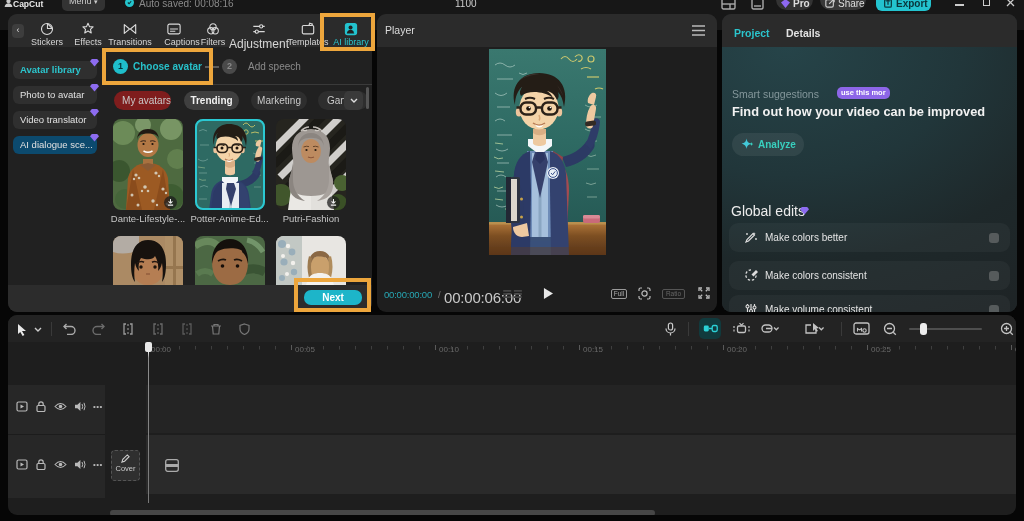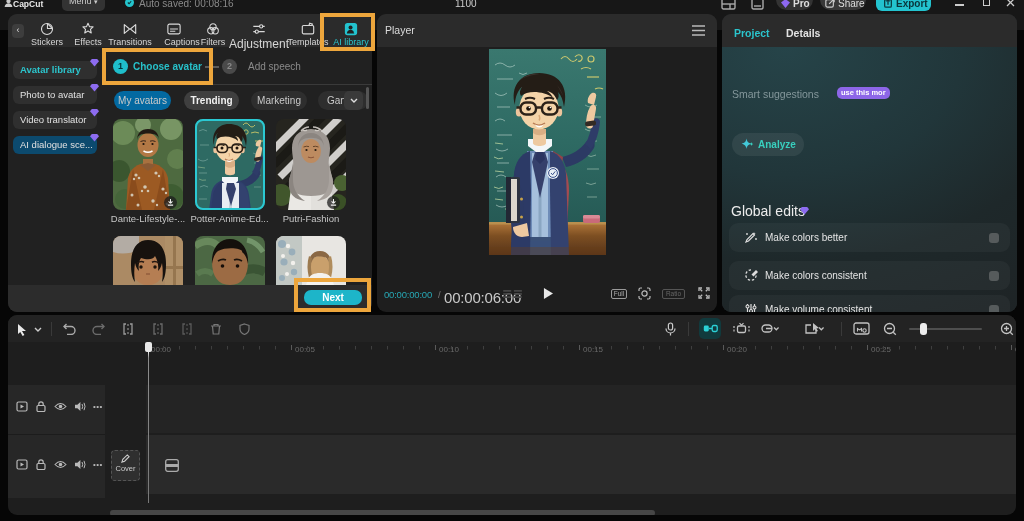--- a/index.html
+++ b/index.html
@@ -131,21 +131,21 @@
     </div>
 
   <div class="abs" style="left:105px;top:45px;width:15px;height:15px;border-radius:50%;background:#1fbecb;color:#04343a;font-size:9px;font-weight:bold;text-align:center;line-height:15px">1</div>
   <div class="abs" style="left:125px;top:47px;font-size:10px;font-weight:bold;color:#27c1ca">Choose avatar</div>
   <div class="abs" style="left:197px;top:52px;width:14px;height:1.5px;background:#5a5a5a"></div>
   <div class="abs" style="left:214px;top:45px;width:15px;height:15px;border-radius:50%;background:#4a4a4a;color:#8a8a8a;font-size:9px;font-weight:bold;text-align:center;line-height:15px">2</div>
   <div class="abs" style="left:240px;top:47px;font-size:10px;color:#8a8a8a">Add speech</div>
   <div class="abs" style="left:97px;top:70px;width:267px;height:1px;background:#3a3a3a"></div>
 
   <div id="pills">
-      <div class="abs pill" style="left:106px;top:77px;width:57px;height:19px;background:#0369a1;color:#c9c9c9;font-size:10px;font-weight:normal;text-align:center;line-height:19px;overflow:hidden">My avatars</div>
+      <div class="abs pill" style="left:106px;top:77px;width:57px;height:19px;background:#7f1d1d;color:#c9c9c9;font-size:10px;font-weight:normal;text-align:right;line-height:19px;overflow:hidden">My avatars</div>
       <div class="abs pill" style="left:176px;top:77px;width:55px;height:19px;background:#3f3f3f;color:#f0f0f0;font-size:10px;font-weight:bold;text-align:center;line-height:19px;overflow:hidden">Trending</div>
       <div class="abs pill" style="left:243px;top:77px;width:56px;height:19px;background:#2e2e2e;color:#c9c9c9;font-size:10px;font-weight:normal;text-align:center;line-height:19px;overflow:hidden">Marketing</div>
       <div class="abs pill" style="left:310px;top:77px;width:50px;height:19px;background:#2e2e2e;color:#c9c9c9;font-size:10px;font-weight:normal;text-align:left;padding-left:9px;line-height:19px;overflow:hidden">Gan</div>
       <div class="abs" style="left:336px;top:77px;width:19px;height:19px;background:#3a3a3a;border-radius:5px;text-align:center">
         <svg style="margin:7px auto 0" width="8" height="5" viewBox="0 0 8 5">
           <path d="M1 1l3 3 3-3" stroke="#ddd" stroke-width="1.4" fill="none"></path>
         </svg>
       </div>
       <div class="abs" style="left:358px;top:73px;width:3px;height:22px;background:#555;border-radius:2px"></div>
     </div>
@@ -499,20 +499,21 @@
     </svg>
 </div>
 
 <div class="panel" style="left:722px;top:14px;width:295px;height:298px;background:#202527">
   <div class="hdr"></div>
   <div class="abs" style="left:12px;top:13px;font-size:10.5px;font-weight:bold;color:#2bc5cd">Project</div>
   <div class="abs" style="left:64px;top:13px;font-size:10.5px;font-weight:bold;color:#e3e3e3">Details</div>
   <div class="abs" style="left:0;top:33px;width:295px;height:265px;background:radial-gradient(150% 120% at 22% 0%, #264449 0%, #21363a 40%, #1e282a 68%, #1e2325 100%)"></div>
   <div class="abs" style="left:10px;top:74px;font-size:10.5px;color:#84979b">Smart suggestions</div>
   <div class="abs" style="left:115px;top:73px;height:12px;background:#8d66e8;border-radius:5px;color:#fff;font-size:7.5px;font-weight:bold;line-height:12px;padding:0 4px">use this mor</div>
+  <div class="abs" style="left:10px;top:90px;font-size:12.8px;font-weight:bold;color:#f2f2f2">Find out how your video can be improved</div>
   <div class="abs" style="left:10px;top:119px;width:72px;height:23px;background:rgba(255,255,255,0.07);border-radius:12px"></div>
   <svg class="abs" style="left:19px;top:124px" width="13" height="13" viewBox="0 0 13 13">
       <path d="M5.5 0.5C6 3.6 7.1 4.9 10.4 5.7C7.1 6.5 6 7.8 5.5 10.9C5 7.8 3.9 6.5 0.6 5.7C3.9 4.9 5 3.6 5.5 0.5Z" fill="#43c8d8"></path>
       <path d="M10.5 4c.2 1.3.7 1.8 2 2.1-1.3.3-1.8.8-2 2.1-.2-1.3-.7-1.8-2-2.1 1.3-.3 1.8-.8 2-2.1z" fill="#38d0be"></path>
     </svg>
   <div class="abs" style="left:36px;top:125px;font-size:10px;font-weight:bold;color:#38cfbe">Analyze</div>
   <div class="abs" style="left:9px;top:189px;font-size:14px;font-weight:normal;color:#ececec">Global edits</div>
   <svg class="abs" style="left:78px;top:192px" width="9" height="9" viewBox="0 0 10 10">
       <path d="M2 1h6l2 2.5L5 9.5L0 3.5Z" fill="#8d6cf0"></path>
     </svg>

